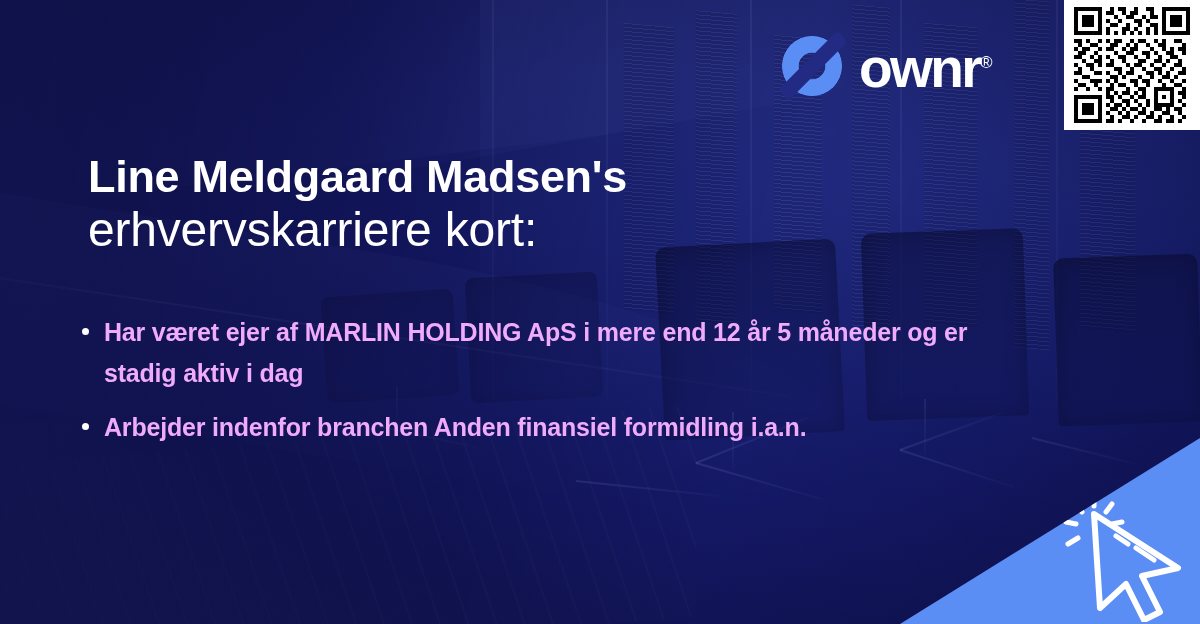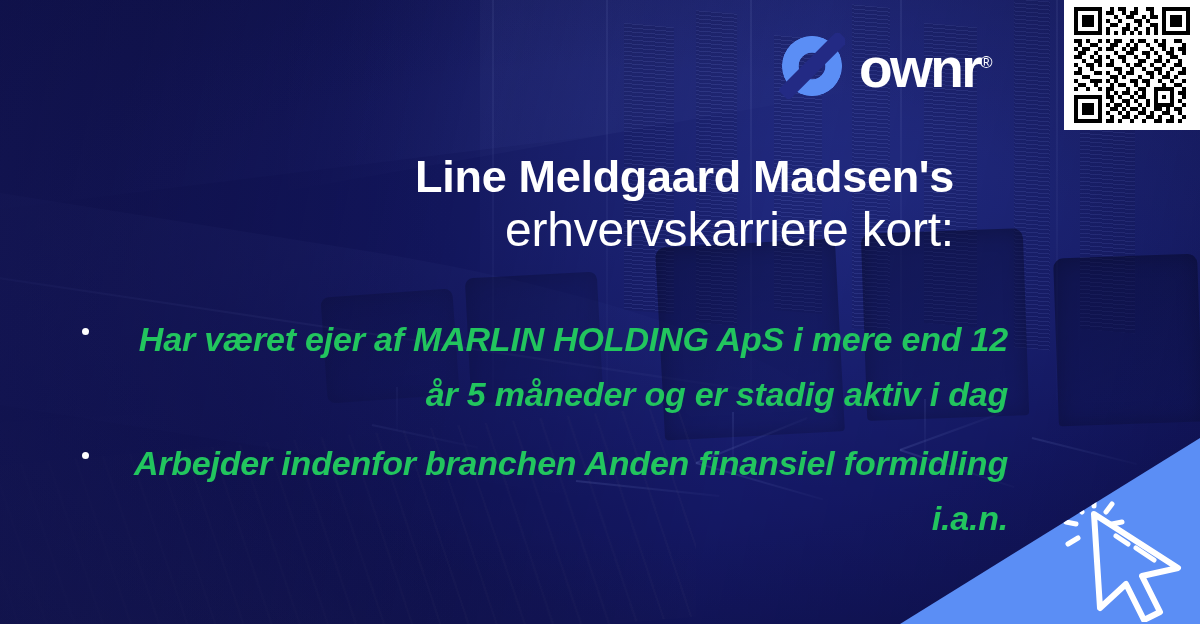--- a/index.html
+++ b/index.html
@@ -9,21 +9,20 @@
     background:#16184f;
     font-family:"Liberation Sans", sans-serif;
     overflow:hidden;
   }
 
   #card {
     position:relative;
     width:1200px; height:624px;
     overflow:hidden;
     background:#232a84;
-    text-align:right;
   }
 
   
   .bg-photo { position:absolute; inset:0; overflow:hidden; }
 
   .bg-base {
     position:absolute; inset:0;
     background:
       radial-gradient(ellipse 780px 460px at 74% 30%, #33409e 0%, #2b3590 38%, #242a83 66%, #1e2272 100%),
       linear-gradient(120deg, #1d2070 0%, #262d8a 52%, #2f3a9a 100%);
@@ -177,42 +176,41 @@
     top:2px;
   }
   #logo-reg {
     font-size:17px;
     vertical-align:super;
     font-weight:normal;
     letter-spacing:0;
   }
 
   
-  #headline { position:absolute; left:74px; top:152px; width:880px; }
+  #headline { position:absolute; left:88px; top:152px; width:880px; }
   .h-line1 {
     color:#ffffff; font-size:45px; font-weight:bold;
     line-height:1.12; letter-spacing:-0.3px; white-space:nowrap;
   }
   .h-line2 {
     color:#ffffff; font-size:48px; font-weight:normal;
     line-height:1.18; letter-spacing:-0.2px; white-space:nowrap;
   }
 
   
   #bullets { position:absolute; left:78px; top:312px; width:930px; }
   .bullet {
     position:relative;
-    color:#22c55e;
-    font-size:34px;
+    color:#f0abfc;
+    font-size:25px;
     font-weight:bold;
     line-height:1.62;
     padding-left:26px;
     margin-bottom:14px;
     letter-spacing:-0.2px;
-    font-style:italic;
   }
   .bullet:last-child { margin-bottom:0; }
   .bullet .dot {
     position:absolute; left:4px; top:16px;
     width:7px; height:7px; border-radius:50%;
     background:#ffffff;
   }
 
   
   #corner {

